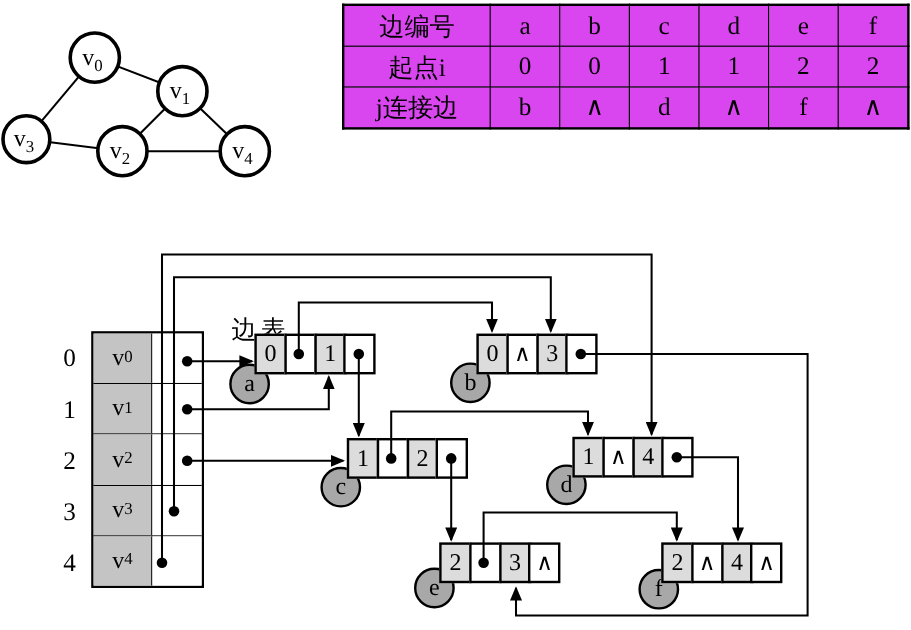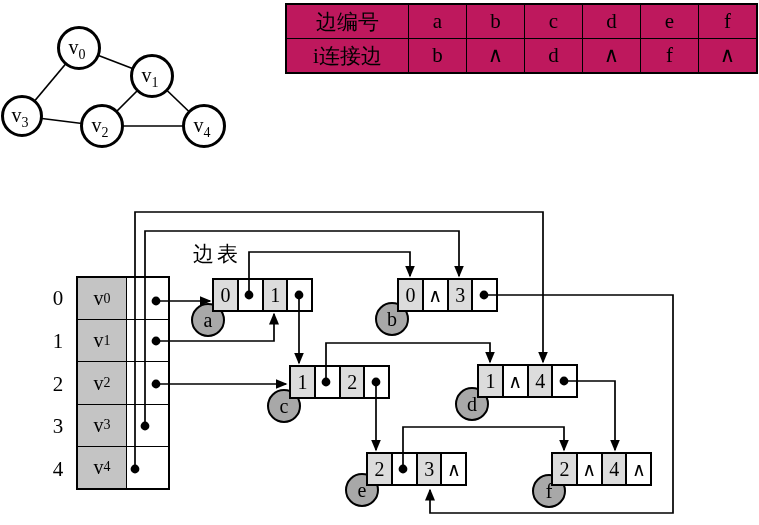--- a/index.html
+++ b/index.html
@@ -2,21 +2,21 @@
 <html><head>
 <meta charset="utf-8">
 <style>
   html,body{margin:0;padding:0;background:#fff;}
   #stage{position:relative;width:759px;height:525px;background:#fff;overflow:hidden;
          font-family:"Liberation Serif","DejaVu Serif",serif;color:#000;}
 
   
   #info-table{position:absolute;left:285px;top:3px;border-collapse:collapse;table-layout:fixed;}
   #info-table td{border:1.5px solid #000;text-align:center;vertical-align:middle;
-                 font-size:21px;height:33px;padding:0;background:#be185d;}
+                 font-size:21px;height:33px;padding:0;background:#d946ef;}
   #info-table{border:2.5px solid #000;}
   #info-table td.hd{width:121px;}
   #info-table td.dv{width:57px;}
 
   
   #vtable{position:absolute;left:76px;top:276px;width:94px;height:214px;
           border:2.2px solid #000;box-sizing:border-box;display:flex;flex-direction:column;z-index:2;}
   .vrow{flex:1;display:flex;border-bottom:1.6px solid #000;}
   .vrow:last-child{border-bottom:none;}
   .vlabel{width:48px;background:#c4c4c4;border-right:1.6px solid #000;
@@ -83,21 +83,30 @@
         <tr>
       <td class="hd">边编号</td>
       <td class="dv">a</td>
       <td class="dv">b</td>
       <td class="dv">c</td>
       <td class="dv">d</td>
       <td class="dv">e</td>
       <td class="dv">f</td>
     </tr>
     <tr>
-      <td class="hd">i连接边</td>
+      <td class="hd">起点i</td>
+      <td class="dv">0</td>
+      <td class="dv">0</td>
+      <td class="dv">1</td>
+      <td class="dv">1</td>
+      <td class="dv">2</td>
+      <td class="dv">2</td>
+    </tr>
+    <tr>
+      <td class="hd">j连接边</td>
       <td class="dv">b</td>
       <td class="dv">∧</td>
       <td class="dv">d</td>
       <td class="dv">∧</td>
       <td class="dv">f</td>
       <td class="dv">∧</td>
     </tr>
   </tbody>
     </table>
 
@@ -138,21 +147,21 @@
     </div>
     <div class="vrow">
       <div class="vlabel">
           <span>v</span>
           <sub>4</sub>
         </div>
       <div class="vptr"></div>
     </div>
   </div>
 
-  <span class="cap" style="left:193px;top:240px;">边表</span>
+  <span class="cap" style="left:193px;top:261px;">边表</span>
   <span class="cap" style="left:92px;top:498px;margin-top:48px;">顶点表</span>
 
   <div class="ncircle" style="left:191px;top:303px;">a</div>
   <div class="enode" style="left:212px;top:278px;">
     <div class="ecell val">0</div>
     <div class="ecell"></div>
     <div class="ecell val">1</div>
     <div class="ecell"></div>
   </div>
 

